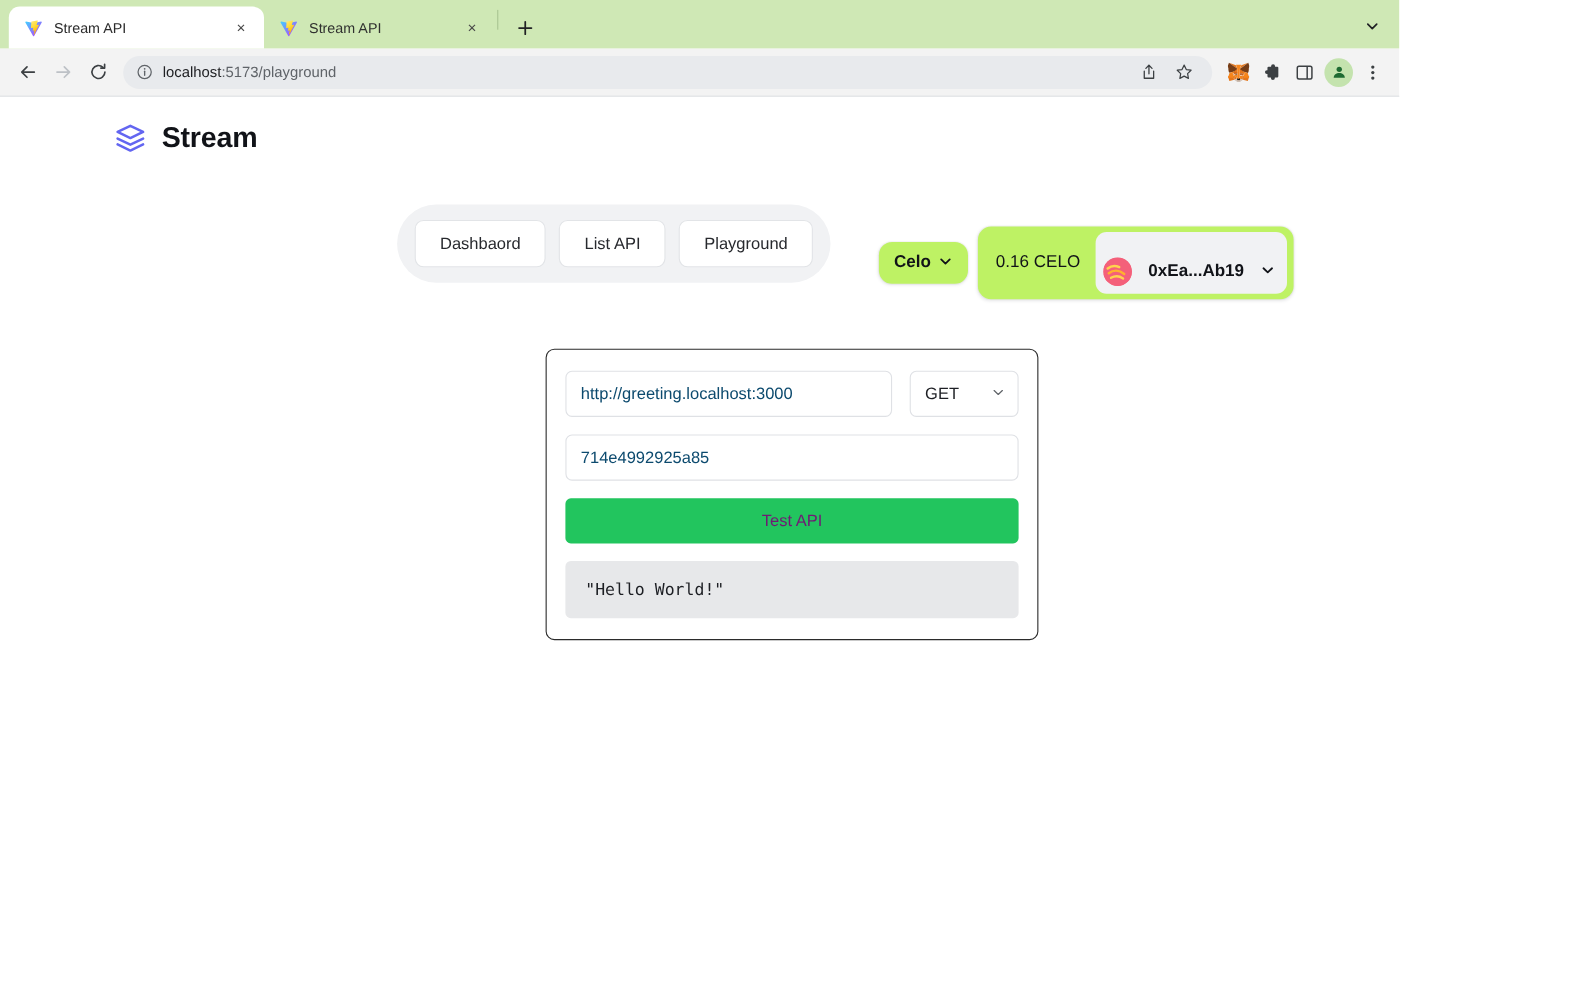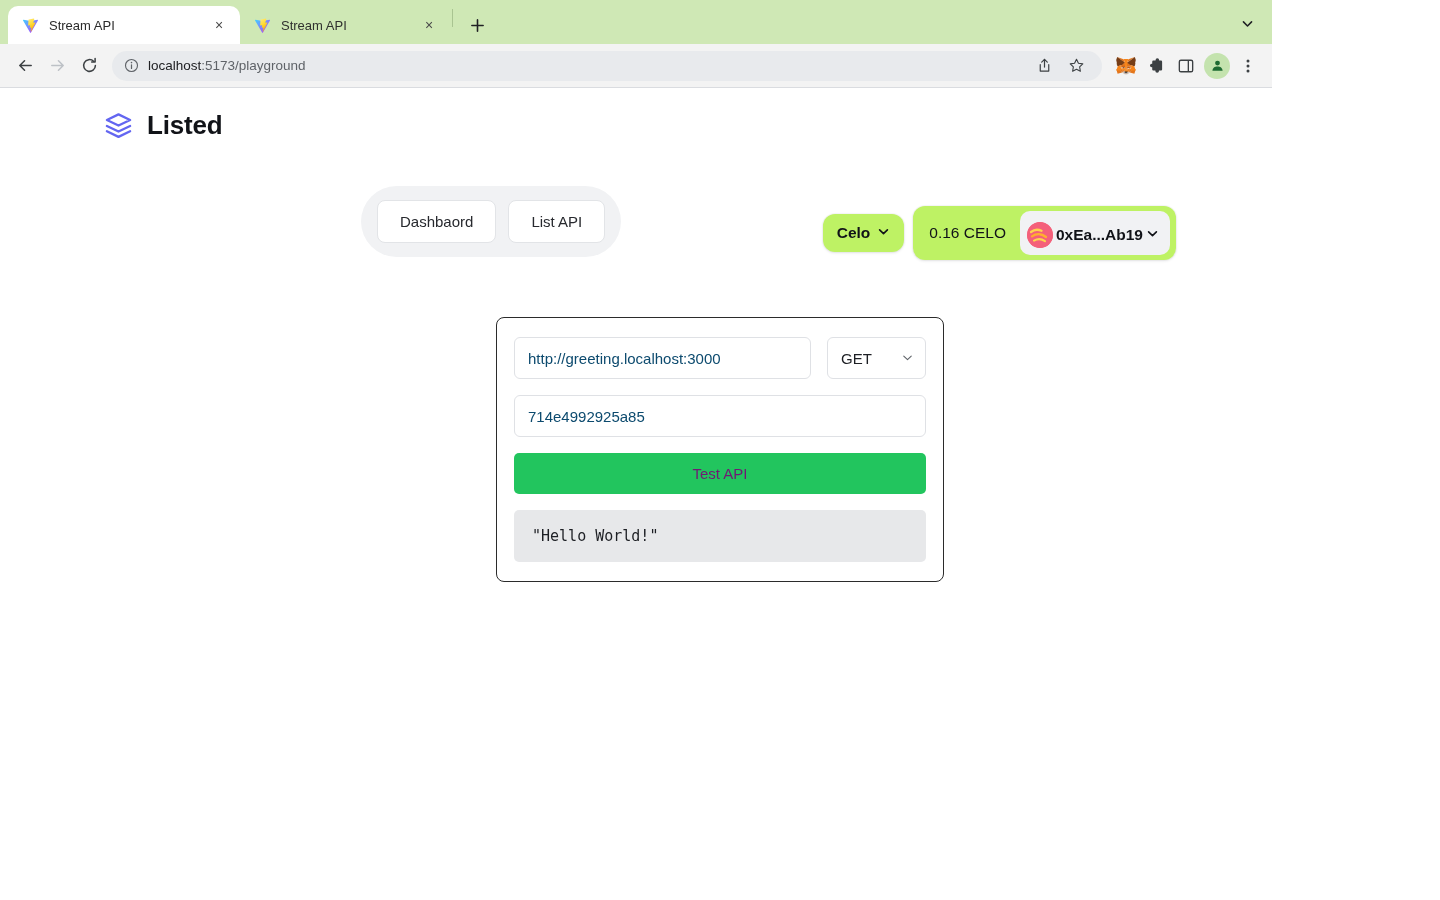--- a/index.html
+++ b/index.html
@@ -173,22 +173,22 @@
     font-size: 15.5px;
     font-weight: 700;
     color: #111318;
     line-height: 1;
   }
   .chip.account-group { padding: 5px 6px 5px 16px; gap: 14px; }
   .balance { font-size: 15.5px; font-weight: 400; color: #111318; }
   .account {
     background: #f1f2f4;
     border-radius: 10px;
-    display: flex; align-items: center; gap: 3px;
-    padding: 11px 11px 7px 7px;
+    display: flex; align-items: center; gap: 15px;
+    padding: 23px 11px 7px 7px;
     font-size: 15.5px; font-weight: 700; color: #111318;
   }
   .identicon {
     width: 26px; height: 26px; border-radius: 50%;
     background: #f4607a;
     position: relative; overflow: hidden; flex: 0 0 26px;
   }
 
   .chev { display: block; }
 
@@ -412,26 +412,27 @@
   <div class="page">
 
     <div class="brand">
       <span style="display:flex">
         <svg width="29" height="29" viewBox="0 0 24 24" fill="none" stroke="#6366f1" stroke-width="1.9" stroke-linecap="round" stroke-linejoin="round">
           <path d="M12 2.8 2.4 7.4 12 12l9.6-4.6z"></path>
           <path d="M2.4 12.4 12 17l9.6-4.6"></path>
           <path d="M2.4 16.8 12 21.4l9.6-4.6"></path>
         </svg>
       </span>
-      <span class="brand-name">Listed</span>
+      <span class="brand-name">Stream</span>
     </div>
 
     <div class="navpill">
       <div class="navitem">Dashbaord</div>
       <div class="navitem">List API</div>
+      <div class="navitem">Playground</div>
     </div>
 
     <div class="wallet">
       <div class="chip">
         <span>Celo</span>
         <span class="chev">
           <svg width="13" height="13" viewBox="0 0 16 16">
               <path d="M3.2 6l4.8 4.6L12.8 6" stroke="#111318" stroke-width="2" fill="none" stroke-linecap="round" stroke-linejoin="round"></path>
             </svg>
         </span>

